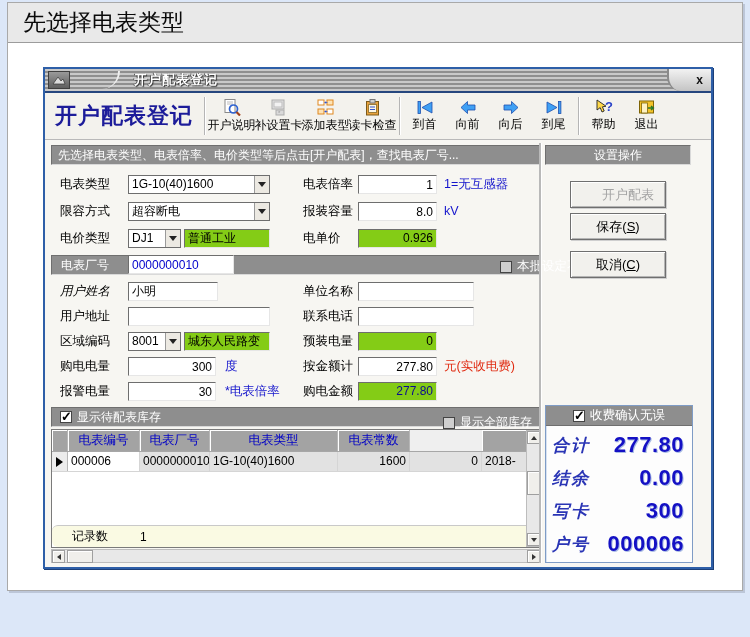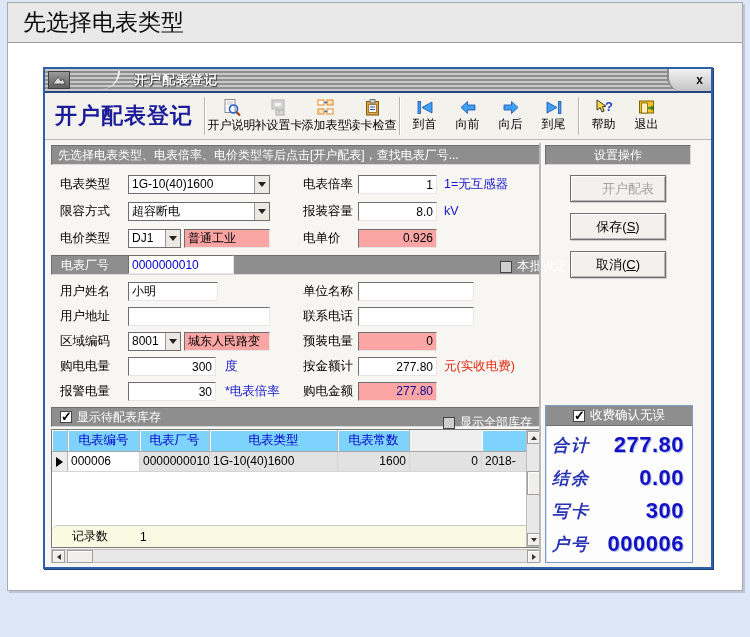--- a/index.html
+++ b/index.html
@@ -86,21 +86,21 @@
   
   .lbl { position:absolute; height:19px; line-height:19px; font-size:12.5px; color:#000; white-space:nowrap; }
   .field {
     position:absolute; height:19px; background:#fff;
     border:1px solid #6e6e6e; border-bottom-color:#e6e6e6; border-right-color:#e6e6e6;
     font-size:12px; line-height:17px; padding:0 3px;
     font-family:"Liberation Sans", sans-serif;
   }
   input.field { outline:none; }
   .field.num { text-align:right; }
-  .field.ro { background:#fca5a5; color:#0b0b8f; }
+  .field.ro { background:#84cc16; color:#0b0b8f; }
   .combo { position:absolute; height:19px; background:#fff; border:1px solid #6e6e6e; display:flex; }
   .combo .ctext { flex:1; font-size:12px; line-height:17px; padding:0 3px; overflow:hidden; white-space:nowrap; }
   .combo .cbtn {
     width:15px; background:#ece9e2; border-left:1px solid #9a9a9a;
     display:flex; align-items:center; justify-content:center;
   }
   .tri-down { width:0; height:0; border-left:4px solid transparent; border-right:4px solid transparent; border-top:5px solid #222; }
   .hint-blue { position:absolute; color:#1414cc; font-size:12.5px; height:19px; line-height:19px; white-space:nowrap; }
   .hint-red  { position:absolute; color:#e02a10; font-size:12.5px; height:19px; line-height:19px; white-space:nowrap; }
   
@@ -119,21 +119,21 @@
   }
   .pbtn.disabled { color:#a3a3a3; }
   .pbtn .u { text-decoration:underline; }
   
   .grid {
     position:absolute; background:#fff; border:1px solid #7a7a7a;
   }
   .grid-head { display:flex; background:#efefef; border-bottom:1px solid #a7a7a7; height:22px; }
   .gh {
     color:#0000c6; font-size:12.5px; display:flex; align-items:center; justify-content:center;
-    border-right:1px solid #b7b7b7; box-shadow:inset 1px 1px 0 #fff; background:#7dd3fc;
+    border-right:1px solid #b7b7b7; box-shadow:inset 1px 1px 0 #fff; background:#a3a3a3;
     white-space:nowrap; overflow:hidden;
   }
   .grid-row { display:flex; height:20px; border-bottom:1px solid #d5d5d5; }
   .gc { font-size:12px; line-height:19px; padding:0 3px; border-right:1px solid #d5d5d5; white-space:nowrap; overflow:hidden; background:#e2e2e2; }
   .gc.white { background:#fff; }
   .gc.num { text-align:right; }
   .row-ind { display:flex; align-items:center; justify-content:center; background:#ececec; border-right:1px solid #b7b7b7; }
   .tri-right { width:0; height:0; border-top:5px solid transparent; border-bottom:5px solid transparent; border-left:7px solid #000; }
   .grid-footer { position:absolute; left:0; right:0; display:flex; height:22px; background:#fafae3; border-top:1px solid #c9c9c9; align-items:center; }
   
@@ -338,21 +338,21 @@
 
     <div class="bar" style="left:6px; top:186px; width:490px; padding-left:9px;">
       <span>电表厂号</span>
     </div>
     <input class="field" style="left: 83px; top: 186px; width: 106px; color: rgb(0, 0, 204);" value="0000000010">
     <div style="position:absolute; left:455px; top:189px; display:flex; align-items:center; gap:5px;">
       <span class="chk flat"></span>
       <span style="color:#fff; font-size:12.5px;">本批设定不变</span>
     </div>
 
-    <div class="lbl" style="left:15px; top:213px;">用户姓名</div>
+    <div class="lbl" style="left:15px; top:213px;font-style:italic;">用户姓名</div>
     <input class="field" style="left: 83px; top: 213px; width: 90px;" value="小明">
     <div class="lbl" style="left:258px; top:213px;">单位名称</div>
     <input class="field" style="left: 313px; top: 213px; width: 116px;" value="">
 
     <div class="lbl" style="left:15px; top:238px;">用户地址</div>
     <input class="field" style="left: 83px; top: 238px; width: 142px;" value="">
     <div class="lbl" style="left:258px; top:238px;">联系电话</div>
     <input class="field" style="left: 313px; top: 238px; width: 116px;" value="">
 
     <div class="lbl" style="left:15px; top:263px;">区域编码</div>
@@ -433,21 +433,21 @@
           <span class="t-lf"></span>
         </div>
       <div class="sb-thumb" style="left:15px; top:0; width:26px; height:13px;"></div>
       <div class="sb-btn" style="right:0; top:0;">
           <span class="t-rt"></span>
         </div>
     </div>
 
     <div class="vdiv" style="left:494px; top:74px; height:420px;"></div>
 
-    <div class="pbtn disabled" style="left:525px; top:106px;padding-left:20px;">
+    <div class="pbtn disabled" style="left:525px; top:112px;padding-left:20px;">
       <span>开户配表</span>
     </div>
     <div class="pbtn" style="left:525px; top:144px;">
       <span><span>保存(</span><span class="u">S</span><span>)</span></span>
     </div>
     <div class="pbtn" style="left:525px; top:182px;">
       <span><span>取消(</span><span class="u">C</span><span>)</span></span>
     </div>
 
     <div class="totals-box" style="left:500px; top:336px; width:148px; height:158px;">

